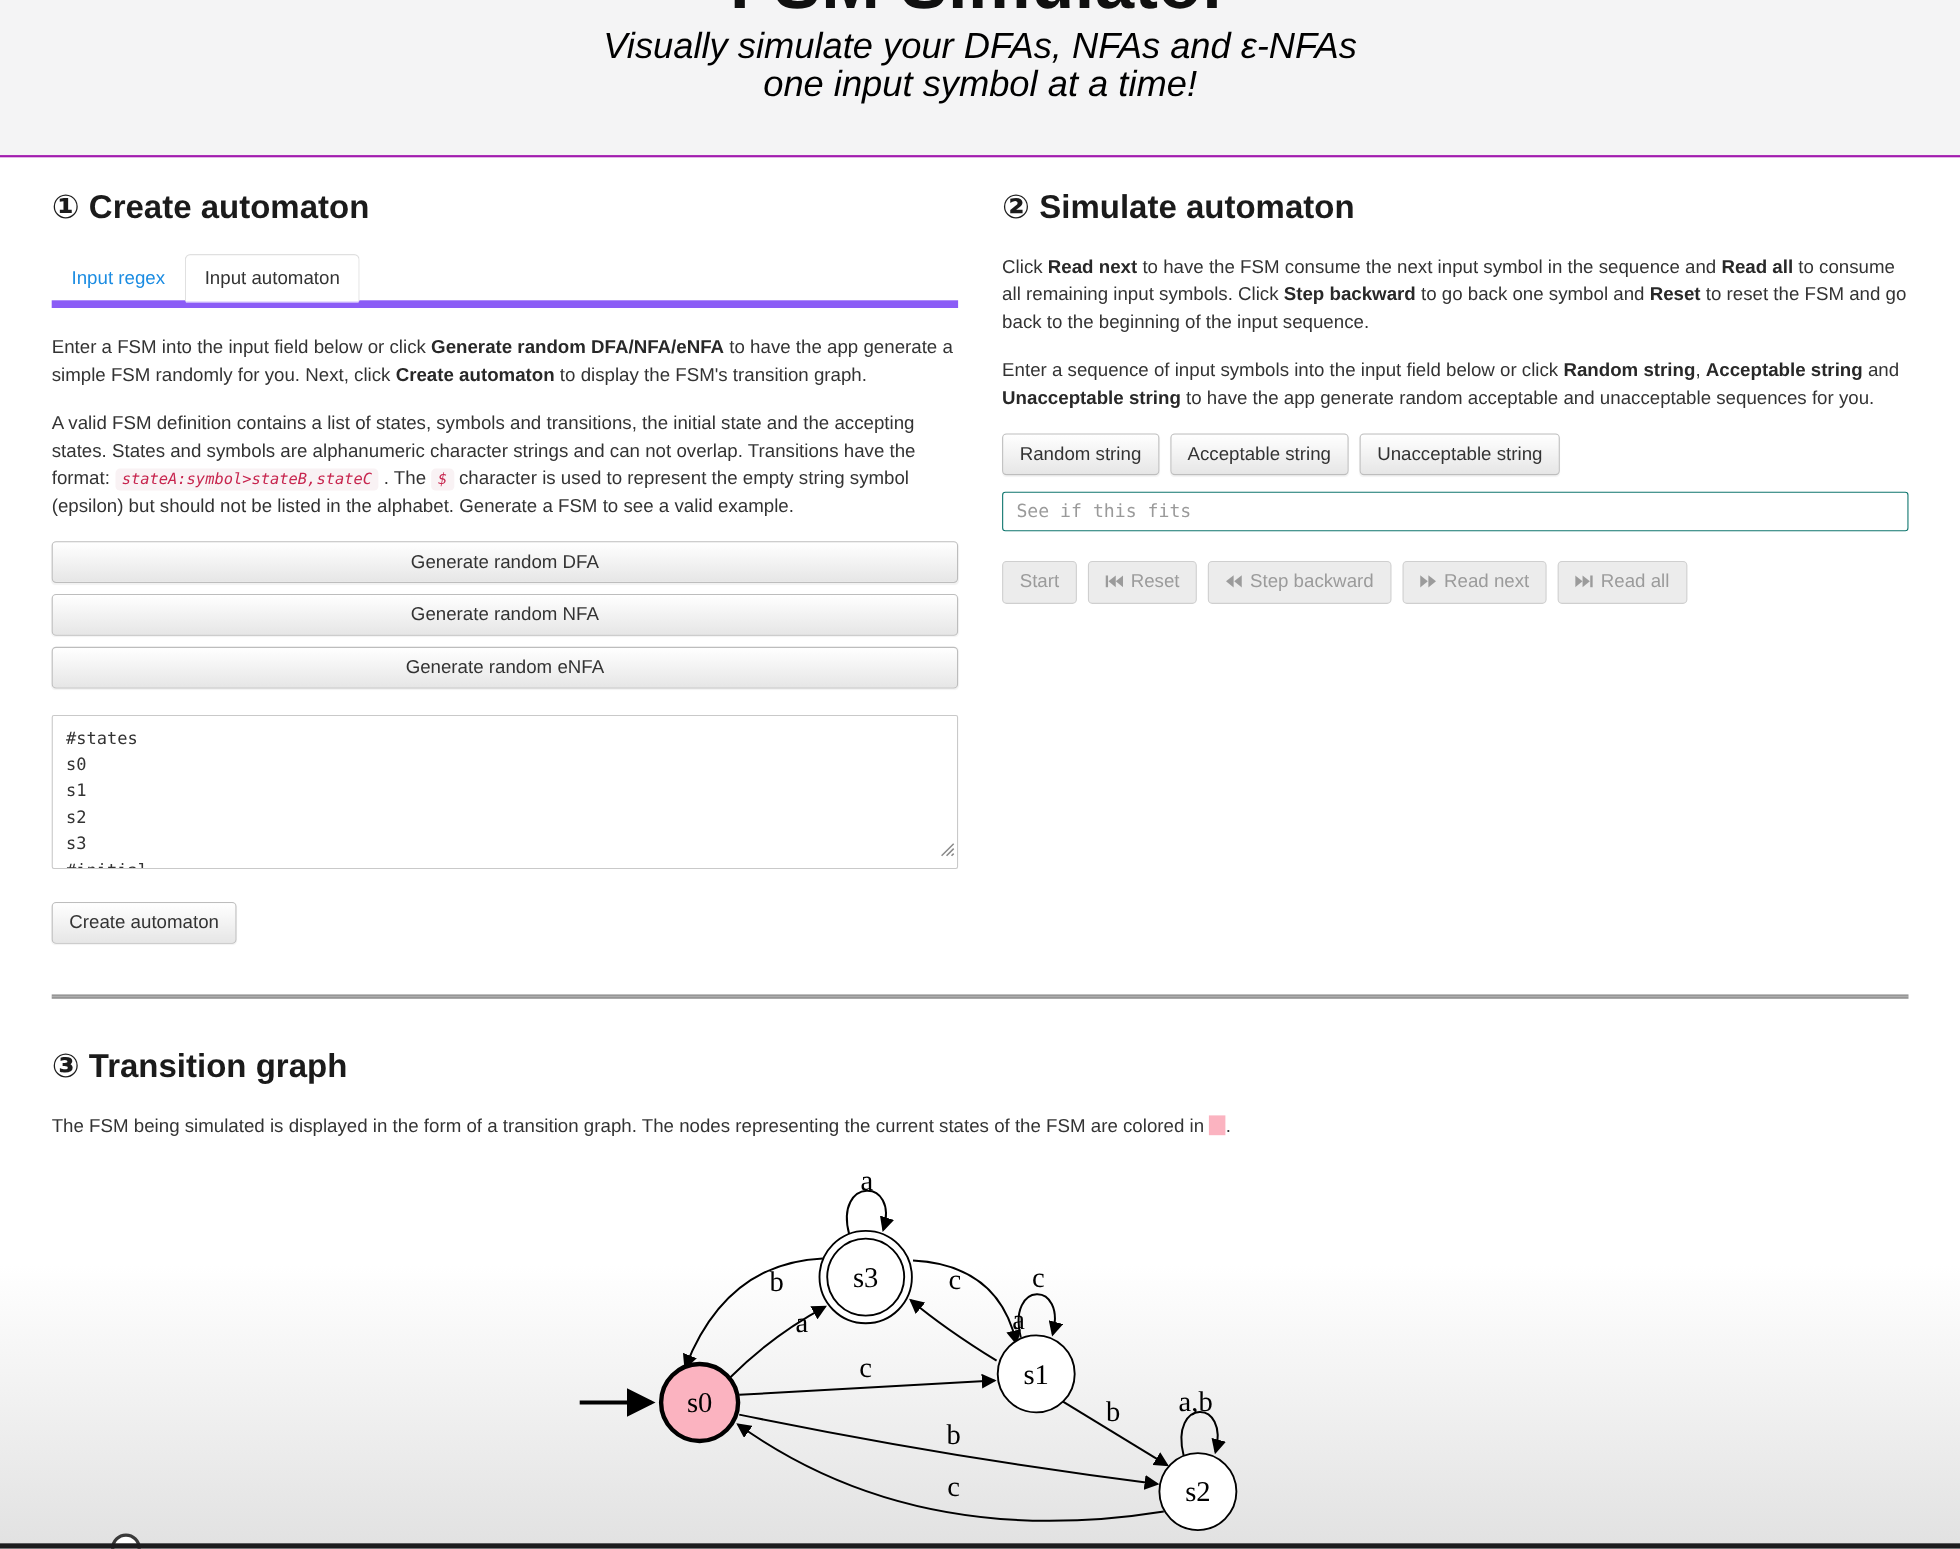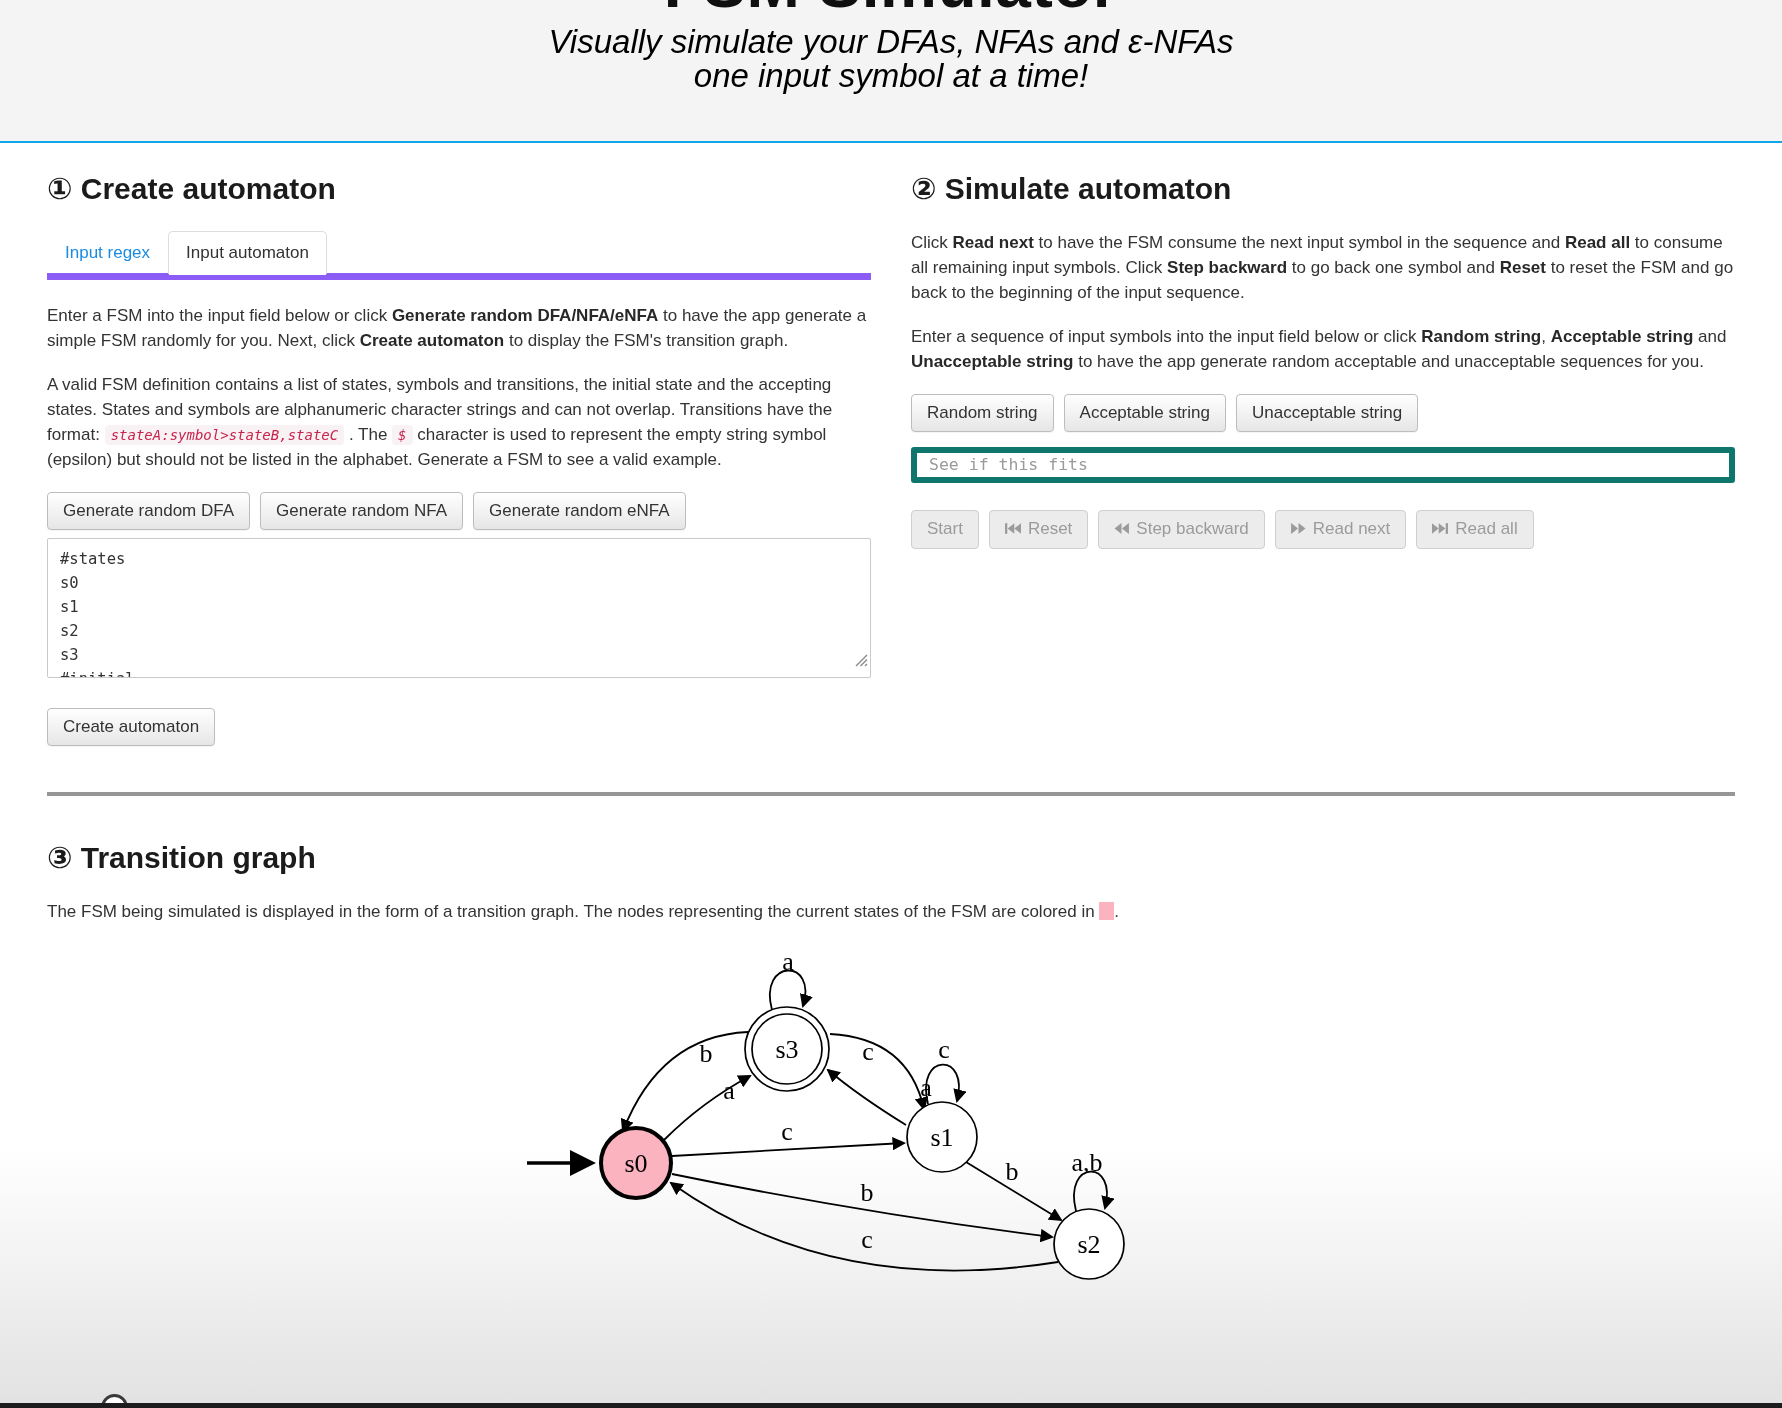--- a/index.html
+++ b/index.html
@@ -5,21 +5,21 @@
   * { box-sizing: border-box; }
   html,body { margin:0; padding:0; }
   body {
     width:1782px; height:1408px; overflow:hidden; position:relative;
     background:#fff; color:#333;
     font-family:"Liberation Sans","DejaVu Sans",sans-serif;
     font-size:17px;
   }
   
   header {
-    height:143px; background:#f4f4f5; border-bottom:2px solid #0ea5e9;
+    height:143px; background:#f4f4f5; border-bottom:2px solid #a21caf;
     overflow:hidden; text-align:center; position:relative; z-index:1;
   }
   .app-title {
     font-size:64px; font-weight:bold; color:#101010; margin:-50px 0 0;
     line-height:70px; letter-spacing:.5px;
   }
   .app-subtitle {
     font-style:italic; font-size:33px; line-height:34px; margin-top:5px; color:#000;
   }
   
@@ -50,33 +50,33 @@
     font-family:inherit; font-size:17px; color:#333; cursor:pointer;
     background:linear-gradient(#ffffff,#e6e6e6);
     border:1px solid #bdbdbd; border-radius:4px; padding:8px 15px;
     box-shadow:0 1px 1px rgba(0,0,0,.05); line-height:20px; white-space:nowrap;
   }
   .btn.disabled {
     background:#ececec; color:#9b9b9b; border-color:#cfcfcf; box-shadow:none;
   }
   .btn .icon { display:inline-block; vertical-align:-1px; margin-right:7px; }
   .btn .icon svg { display:inline-block; fill:#9b9b9b; }
-  .gen-row { margin:4px 0 8px; }
+  .gen-row { margin:4px 0 24px;flex-direction:column; }
   
   .textarea-wrap { position:relative; margin:0 0 30px; }
   textarea {
     display:block; width:100%; height:140px; resize:none; overflow:hidden;
     border:1px solid #c9c9c9; border-radius:2px; padding:8px 12px;
     font-family:"DejaVu Sans Mono","Liberation Mono",monospace;
     font-size:15.5px; line-height:24px; color:#333; background:#fff;
   }
   .grip { position:absolute; right:3px; bottom:6px; pointer-events:none; }
   .sim-input {
     display:block; width:100%; height:36px; margin:15px 0 27px;
-    border:6px solid #0f766e; border-radius:3px; padding:6px 12px;
+    border:1px solid #0f766e; border-radius:3px; padding:6px 12px;
     font-family:"DejaVu Sans Mono","Liberation Mono",monospace;
     font-size:16.5px; color:#333;
   }
   .sim-input::placeholder { color:#9a9a9a; opacity:1; }
   
   hr.section-divider {
     border:none; height:3px; margin:46px 0 0; background:transparent;
     border-top:2px solid #969696; border-bottom:2px solid #969696;
   }
   .graph-heading { margin-top:44px; }

